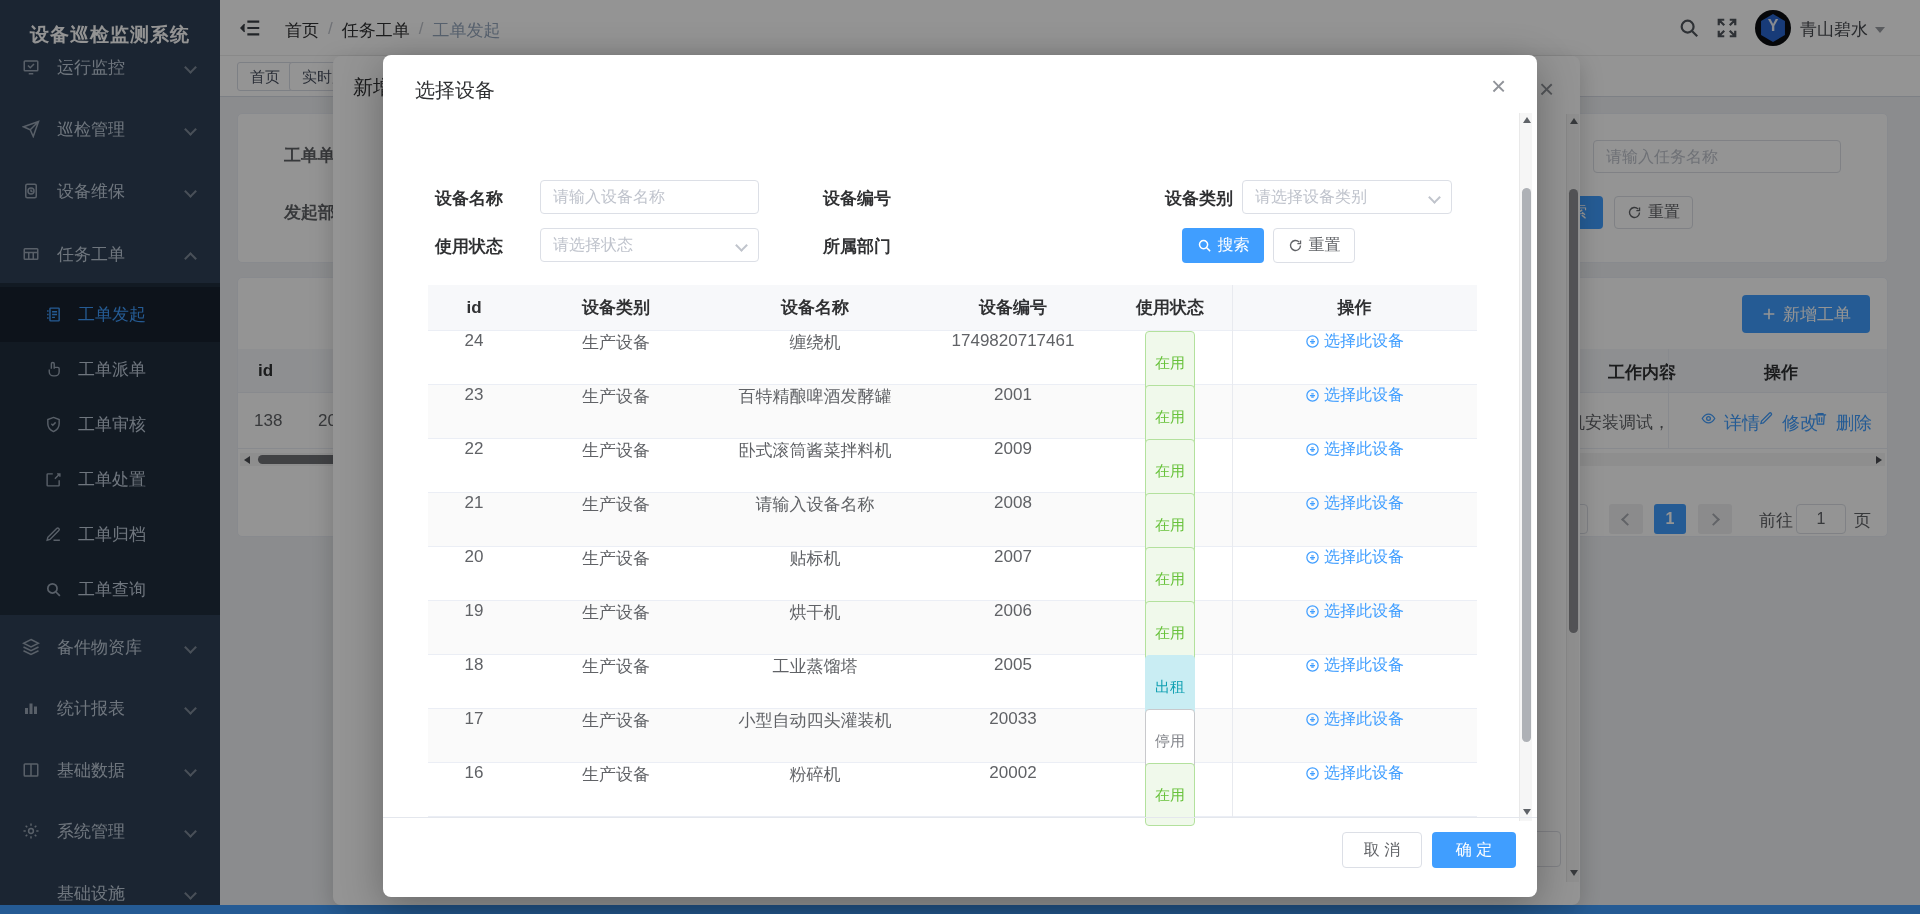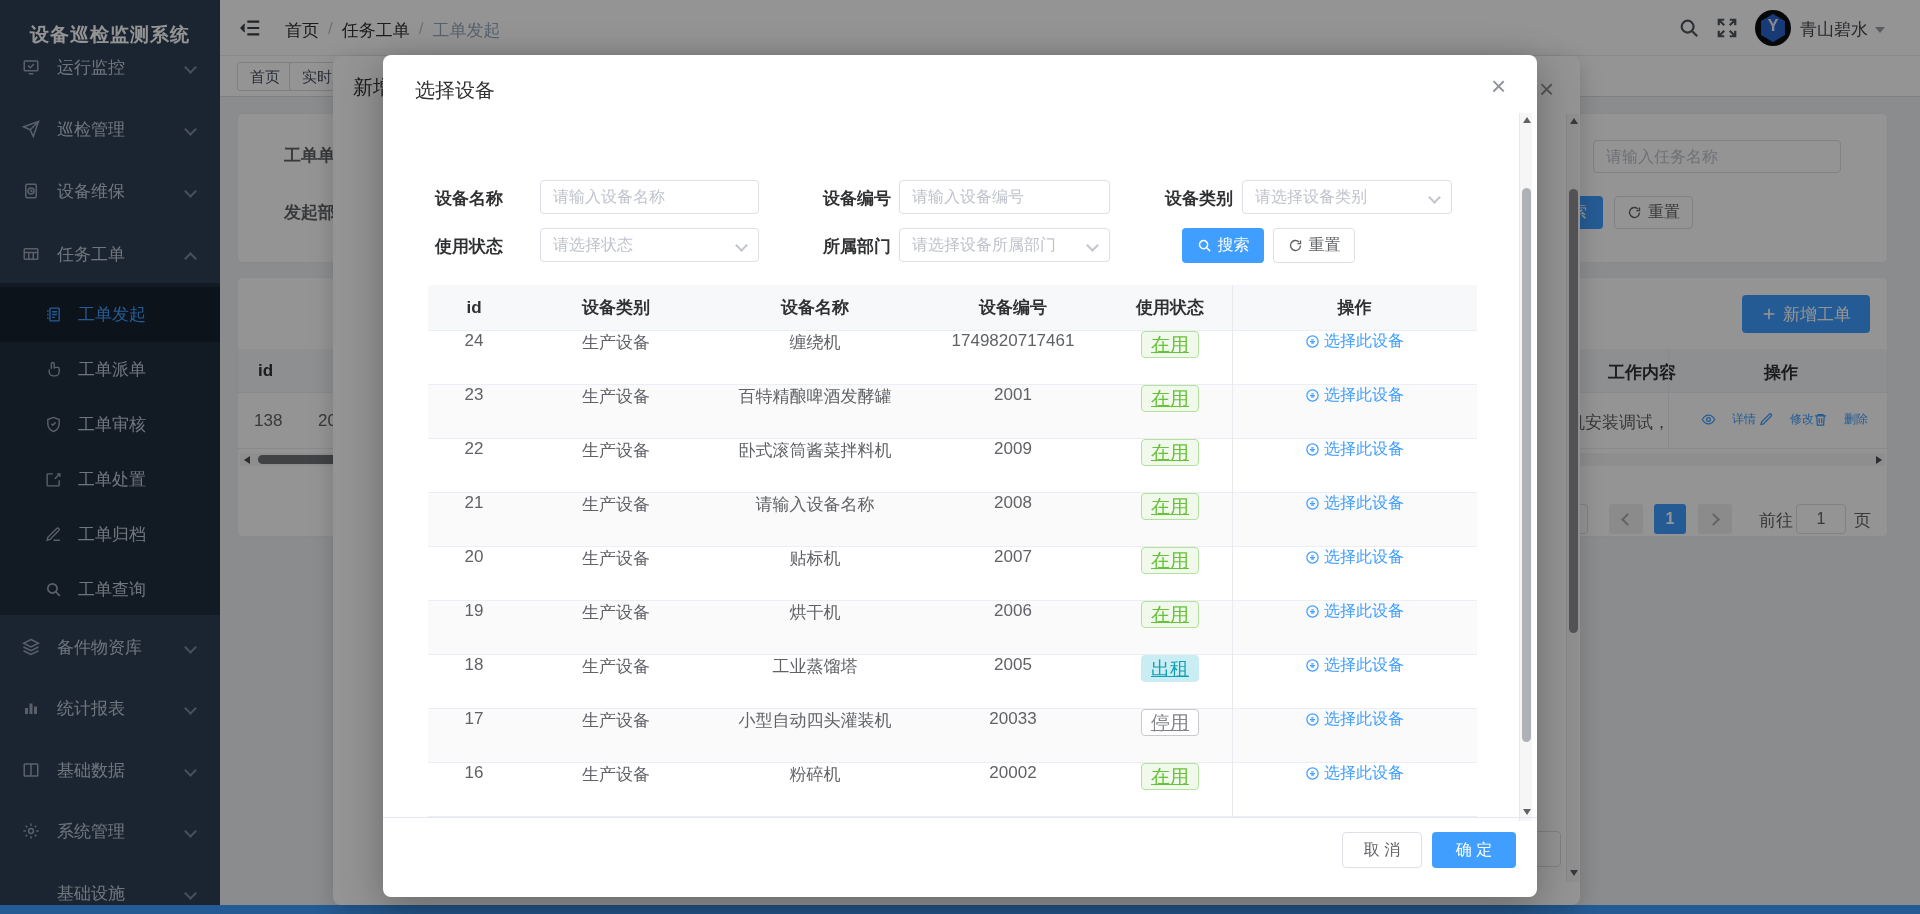--- a/index.html
+++ b/index.html
@@ -51,21 +51,21 @@
   .card { position:absolute; background:#fff; border:1px solid #ebeef5; border-radius:5px; }
   .pg-label { position:absolute; font-size:17px; font-weight:600; color:#606266; }
   .pg-input { position:absolute; height:33px; border:1px solid #dcdfe6; border-radius:4px; background:#fff; font-size:16px; color:#606266; padding:0 12px; outline:none; }
   .pg-input::placeholder { color:#bfc3cc; }
   .btn { display:flex; align-items:center; justify-content:center; gap:6px; border-radius:4px; font-size:16px; cursor:pointer; border:1px solid transparent; }
   .btn-primary { background:#409eff; color:#fff; }
   .btn-plain { background:#fff; color:#606266; border-color:#dcdfe6; }
   .thead-strip { position:absolute; background:#f5f7fa; border-bottom:1px solid #ebeef5; }
   .th-txt { position:absolute; font-size:17px; font-weight:600; color:#303133; }
   .td-txt { position:absolute; font-size:17px; color:#606266;text-align:right; }
-  .plink { display:inline-flex; align-items:center; gap:16px; color:#409eff; font-size:12px; cursor:pointer; }
+  .plink { display:inline-flex; gap:8px; color:#409eff; font-size:18px; cursor:pointer; }
   .hbar { position:absolute; height:13px; background:#f4f4f4; }
   .hthumb { position:absolute; top:2px; height:9px; border-radius:5px; background:#707276; }
   .tri { position:absolute; width:0; height:0; }
   .pgbtn { position:absolute; top:0; width:34px; height:30px; background:#f0f0f1; border-radius:3px; display:flex; align-items:center; justify-content:center; cursor:pointer; }
   .pgbtn .chev { position:static; border-color:#a8abb2; }
   .pg-active { position:absolute; width:32px; height:30px; background:#409eff; color:#fff; border-radius:3px; text-align:center; line-height:30px; font-size:16px; font-weight:600; cursor:pointer; }
 
   
   .dialog1 { position:absolute; left:333px; top:56px; width:1247px; height:849px; background:#fff; border-radius:8px; z-index:10; box-shadow:0 6px 24px rgba(0,0,0,.2); }
   .dlg-title { position:absolute; left:20px; top:18px; font-size:20px; color:#303133; }
@@ -90,21 +90,21 @@
   .m-btn { position:absolute; height:35px; }
   
   .mtable { position:absolute; left:45px; top:230px; width:1049px; }
   .mth { display:flex; height:46px; align-items:center; background:#f7f8fa; border-bottom:1px solid #ebeef5; }
   .mth span { font-size:17px; font-weight:600; color:#303133; text-align:center; }
   .trow { display:flex; height:54px; align-items:flex-start; border-bottom:1px solid #ebeef5; background:#fff; }
   .trow.striped { background:#fafafa; }
   .trow > div { font-size:17px; color:#606266; text-align:center; }
   .cw0{width:92px;} .cw1{width:192px;} .cw2{width:206px;} .cw3{width:190px;} .cw4{width:124px;} .cw5{width:245px;}
   .vdivider { position:absolute; left:849px; top:230px; width:1px; height:532px; background:#e8eaef; z-index:2; }
-  .badge { display:inline-block; padding:3px 9px; border-radius:4px; font-size:19px; line-height:19px;text-decoration:underline; }
+  .badge { display:inline-block; padding:21px 9px; border-radius:4px; font-size:15px; line-height:19px; }
   .badge-success { background:#f0f9eb; border:1px solid #b3e19d; color:#67c23a; }
   .badge-rent { background:#c9edf3; border:1px solid #c9edf3; color:#11a0b2; }
   .badge-stopped { background:#ffffff; border:1px solid #c8c9cc; color:#82848a; }
   .sel-link { display:inline-flex; align-items:center; gap:4px; color:#409eff; font-size:16px; cursor:pointer; }
   .m-footer-line { position:absolute; left:0; top:762px; width:1154px; height:1px; background:#e4e7ed; }
   .m-cancel { left:959px; top:777px; width:80px; height:36px; }
   .m-confirm { left:1049px; top:777px; width:84px; height:36px; }
   svg { display:block; }
 </style>
 </head>
@@ -386,37 +386,32 @@
 
   <div class="overlay"></div>
 
   <div class="modal">
     <span class="m-title">选择设备</span>
     <span class="close-x" style="left:1108px; top:18px;">×</span>
 
     <span class="f-label" style="left:30px; top:132px; width:90px;">设备名称</span>
     <input class="f-input" style="left: 157px; top: 125px; width: 219px;" placeholder="请输入设备名称">
     <span class="f-label" style="left:403px; top:132px; width:105px;">设备编号</span>
-    <input class="f-input" style="left: 516px; top: 125px; width: 211px;" placeholder="请输入设备编号">
     <span class="f-label" style="left:762px; top:132px; width:88px;">设备类别</span>
     <div class="f-select" style="left:859px; top:125px; width:210px;">
         <span>请选择设备类别</span>
         <span class="chev down"></span>
       </div>
 
     <span class="f-label" style="left:30px; top:180px; width:90px;">使用状态</span>
     <div class="f-select" style="left:157px; top:173px; width:219px;">
         <span>请选择状态</span>
         <span class="chev down"></span>
       </div>
     <span class="f-label" style="left:403px; top:180px; width:105px;">所属部门</span>
-    <div class="f-select" style="left:516px; top:173px; width:211px;">
-        <span>请选择设备所属部门</span>
-        <span class="chev down"></span>
-      </div>
     <div class="btn btn-primary m-btn" style="left:799px; top:173px; width:82px;">
       <svg viewBox="0 0 24 24" width="15" height="15" fill="none" stroke="currentColor" stroke-width="2.4">
           <circle cx="10.5" cy="10.5" r="6.5"></circle>
           <path d="M15.5 15.5L21 21"></path>
         </svg>
       <span>搜索</span>
     </div>
     <div class="btn btn-plain m-btn" style="left:890px; top:173px; width:82px;">
       <svg viewBox="0 0 24 24" width="15" height="15" fill="none" stroke="currentColor" stroke-width="2.2">
           <path d="M20 12a8 8 0 11-2.3-5.7M20 4v5h-5"></path>

